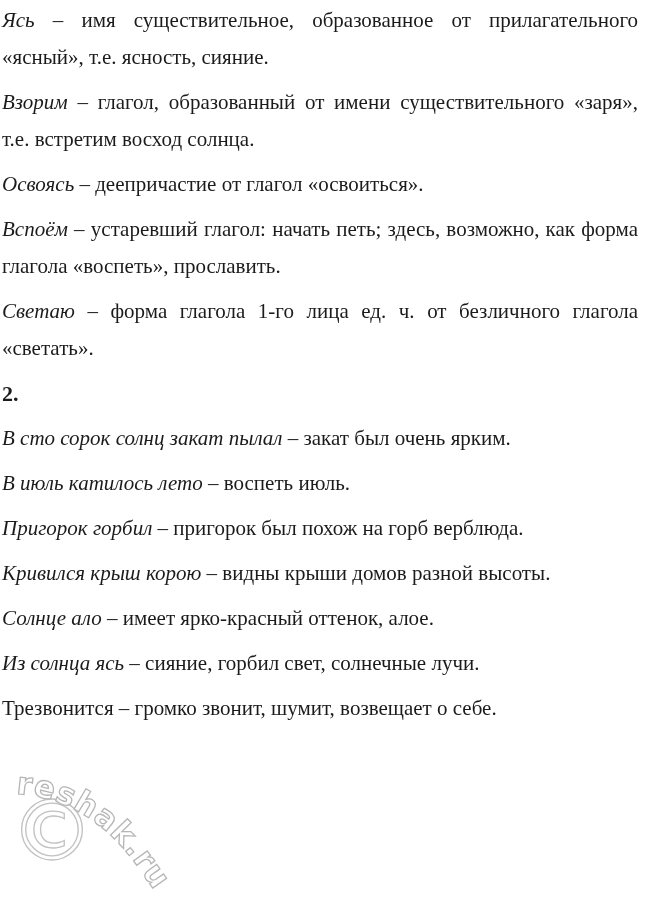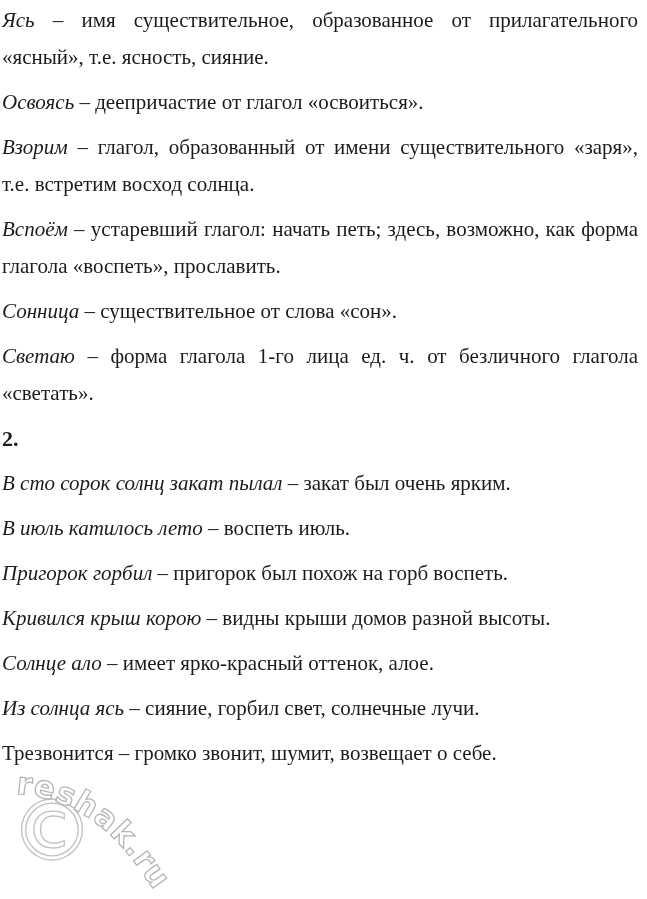--- a/index.html
+++ b/index.html
@@ -55,38 +55,37 @@
   }
 </style>
 </head>
 <body>
 
 <div class="doc">
 
   <p class="def"><span class="term">Ясь</span><span> – имя существительное, образованное от прилагательного «ясный», т.е. ясность, сияние.</span></p>
 
 
+  <p class="def"><span class="term">Взорим</span><span> – глагол, образованный от имени существительного «заря», т.е. встретим восход солнца.</span></p>
+
   <p class="def"><span class="term">Освоясь</span><span> – деепричастие от глагол «освоиться».</span></p>
-
-  <p class="def"><span class="term">Взорим</span><span> – глагол, образованный от имени существительного «заря», т.е. встретим восход солнца.</span></p>
 
   <p class="def"><span class="term">Вспоём</span><span> – устаревший глагол: начать петь; здесь, возможно, как форма глагола «воспеть», прославить.</span></p>
 
-  <p class="def"><span class="term">Сонница</span><span> – существительное от слова «сон».</span></p>
 
   <p class="def"><span class="term">Светаю</span><span> – форма глагола 1-го лица ед. ч. от безличного глагола «светать».</span></p>
 
 
   <h2 class="num">2.</h2>
 
   <p class="def"><span class="term">В сто сорок солнц закат пылал</span><span> – закат был очень ярким.</span></p>
 
   <p class="def"><span class="term">В июль катилось лето</span><span> – воспеть июль.</span></p>
 
-  <p class="def"><span class="term">Пригорок горбил</span><span> – пригорок был похож на горб воспеть.</span></p>
+  <p class="def"><span class="term">Пригорок горбил</span><span> – пригорок был похож на горб верблюда.</span></p>
 
   <p class="def"><span class="term">Кривился крыш корою</span><span> – видны крыши домов разной высоты.</span></p>
 
   <p class="def"><span class="term">Солнце ало</span><span> – имеет ярко-красный оттенок, алое.</span></p>
 
 
   <p class="def"><span class="term">Из солнца ясь</span><span> – сияние, горбил свет, солнечные лучи.</span></p>
 
   <p class="def"><span class="term roman">Трезвонится</span><span> – громко звонит, шумит, возвещает о себе.</span></p>
 

